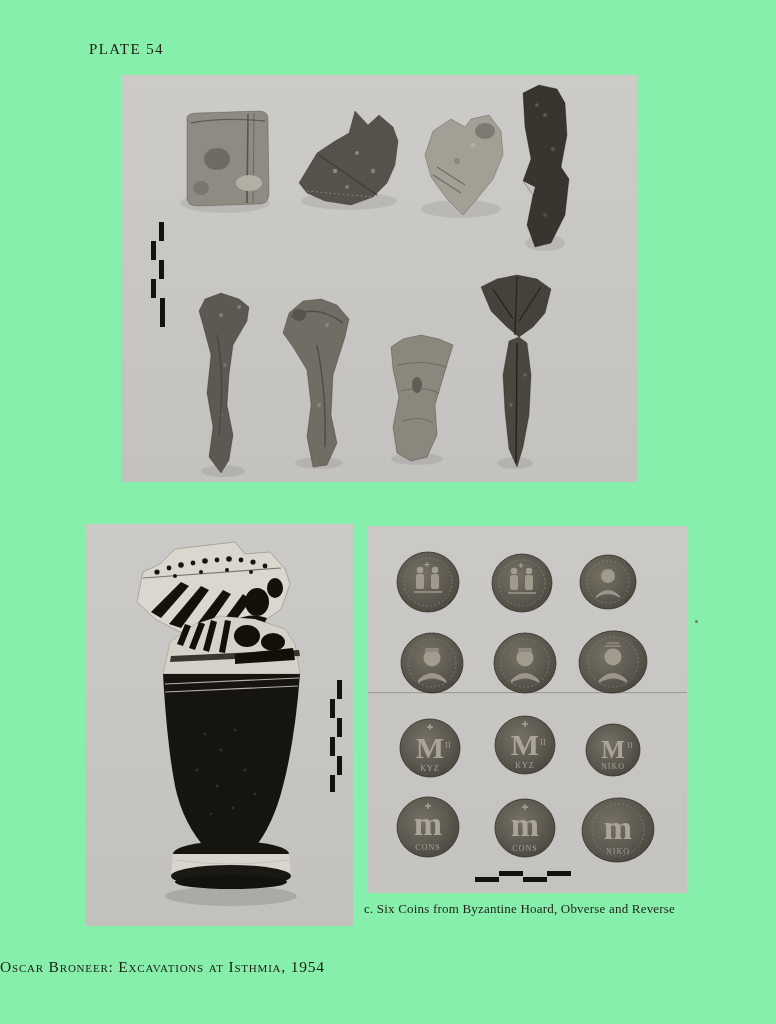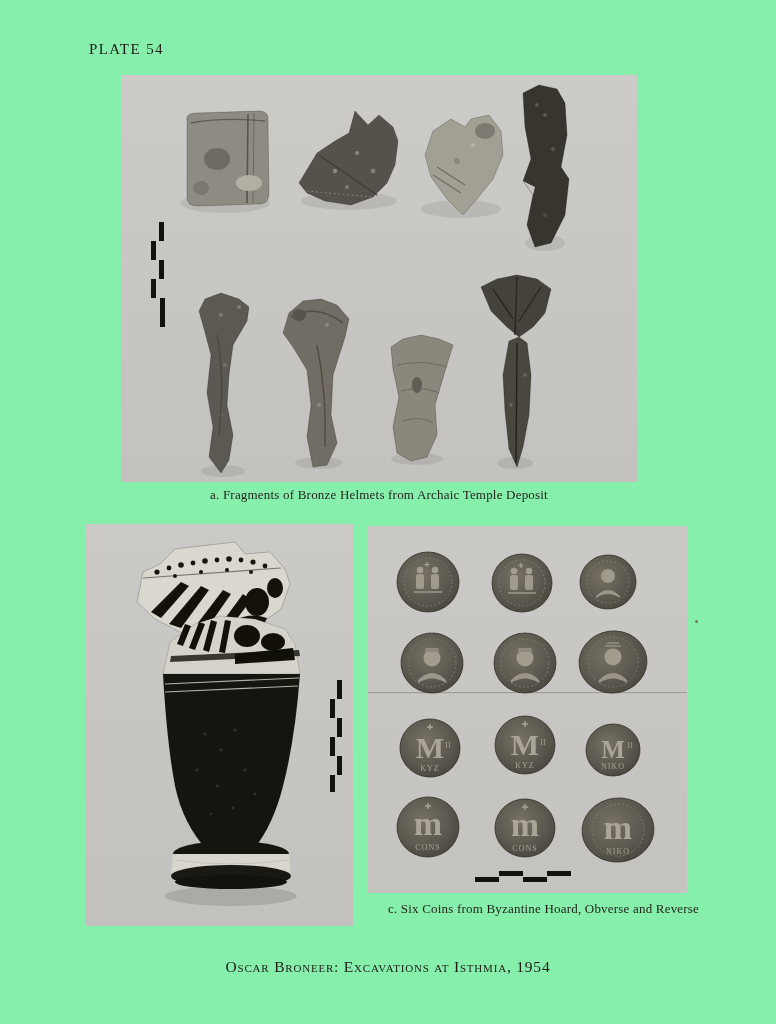--- a/index.html
+++ b/index.html
@@ -3,21 +3,21 @@
 <meta charset="utf-8">
 <style>
   *{margin:0;padding:0;box-sizing:border-box}
   html,body{background:#fbfbf9}
   .page{position:relative;width:776px;height:1024px;background:#86efac;overflow:hidden;
         font-family:"Liberation Serif","DejaVu Serif",serif;color:#1f1c16}
   .plate-label{position:absolute;left:89px;top:41px;font-size:15px;letter-spacing:1.4px;white-space:nowrap}
   .photo{position:absolute;line-height:0}
   .photo svg{display:block}
   .caption{position:absolute;font-size:13px;text-align:center;letter-spacing:.2px;color:#221f19;white-space:nowrap}
-  .attribution{position:absolute;left:0;top:958px;width:776px;text-align:center;
+  .attribution{position:absolute;left:0;top:958px;width:776px;
                font-variant:small-caps;font-size:15.5px;letter-spacing:.8px;color:#1e1b15}
   .speck{position:absolute;left:695px;top:620px;width:3px;height:3px;border-radius:50%;background:#76736c}
   .coin-mint{font-family:"Liberation Serif",serif;font-size:8px;fill:#a8a294;letter-spacing:1px}
   .coin-mark{font-family:"Liberation Serif",serif;font-weight:bold;fill:#aba597}
   .coin-regnal{font-family:"Liberation Serif",serif;font-size:8px;fill:#a19b8e}
 </style>
 </head>
 <body>
 
 <div class="page">
@@ -116,21 +116,20 @@
       <g>
         <path d="M360,212 L376,204 L396,200 L416,204 L430,214 L424,238 L412,252 L398,262 L386,252 L370,236 Z" fill="#45423b" stroke="rgba(0,0,0,0.4)" stroke-width="0.7"></path>
         <path d="M396,202 L394,260 M372,214 L392,244 M420,212 L398,246" stroke="#26241f" stroke-width="1.3" fill="none"></path>
         <path d="M388,266 L398,262 L406,268 L410,300 L408,340 L402,372 L396,392 L388,374 L384,336 L382,300 Z" fill="#4a473f" stroke="rgba(0,0,0,0.4)" stroke-width="0.7"></path>
         <line x1="396" y1="268" x2="395" y2="388" stroke="#23211c" stroke-width="1.4"></line>
         <circle cx="404" cy="300" r="1.8" fill="#6b675e"></circle>
           <circle cx="390" cy="330" r="1.8" fill="#6b675e"></circle>
       </g>
     </svg>
   </div>
-  <div class="caption" style="left:121px;top:487px;width:516px">a. Fragments of Bronze Helmets from Archaic Temple Deposit</div>
 
   <div class="photo" style="left:85px;top:524px">
     <svg width="268" height="402" viewBox="0 0 268 402">
       <defs>
         <linearGradient id="bgB" x1="0" y1="0" x2="0" y2="1">
           <stop offset="0" stop-color="#cbcac6"></stop>
             <stop offset="1" stop-color="#c2c1bd"></stop>
         </linearGradient>
       </defs>
       <rect width="268" height="402" fill="url(#bgB)"></rect>
@@ -318,18 +317,18 @@
       </g>
 
       <g fill="#13120f">
         <rect x="107" y="351" width="24" height="5"></rect>
         <rect x="131" y="345" width="24" height="5"></rect>
         <rect x="155" y="351" width="24" height="5"></rect>
         <rect x="179" y="345" width="24" height="5"></rect>
       </g>
     </svg>
   </div>
-  <div class="caption" style="left:384px;top:901px;width:319px">c. Six Coins from Byzantine Hoard, Obverse and Reverse</div>
+  <div class="caption" style="left:360px;top:901px;width:319px">c. Six Coins from Byzantine Hoard, Obverse and Reverse</div>
 
   <div class="speck"></div>
 
   <div class="attribution">Oscar Broneer: Excavations at Isthmia, 1954</div>
 </div>
 
 </body></html>

